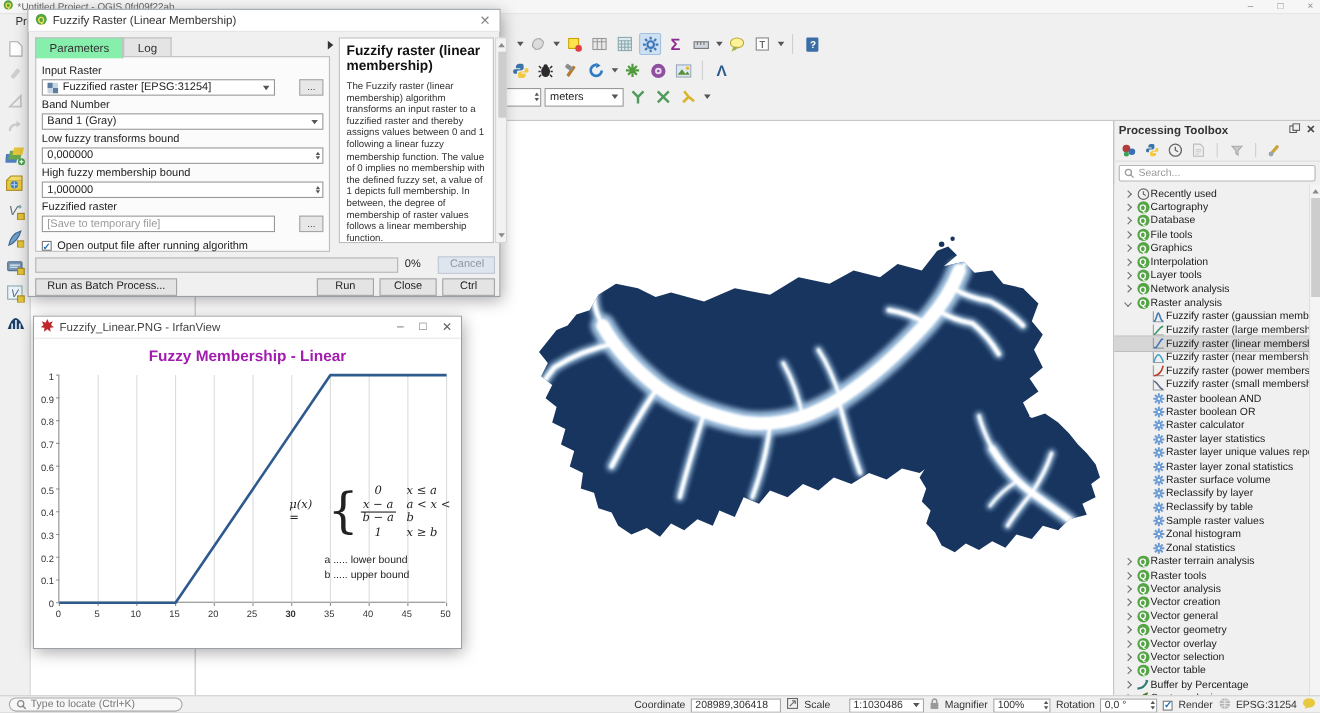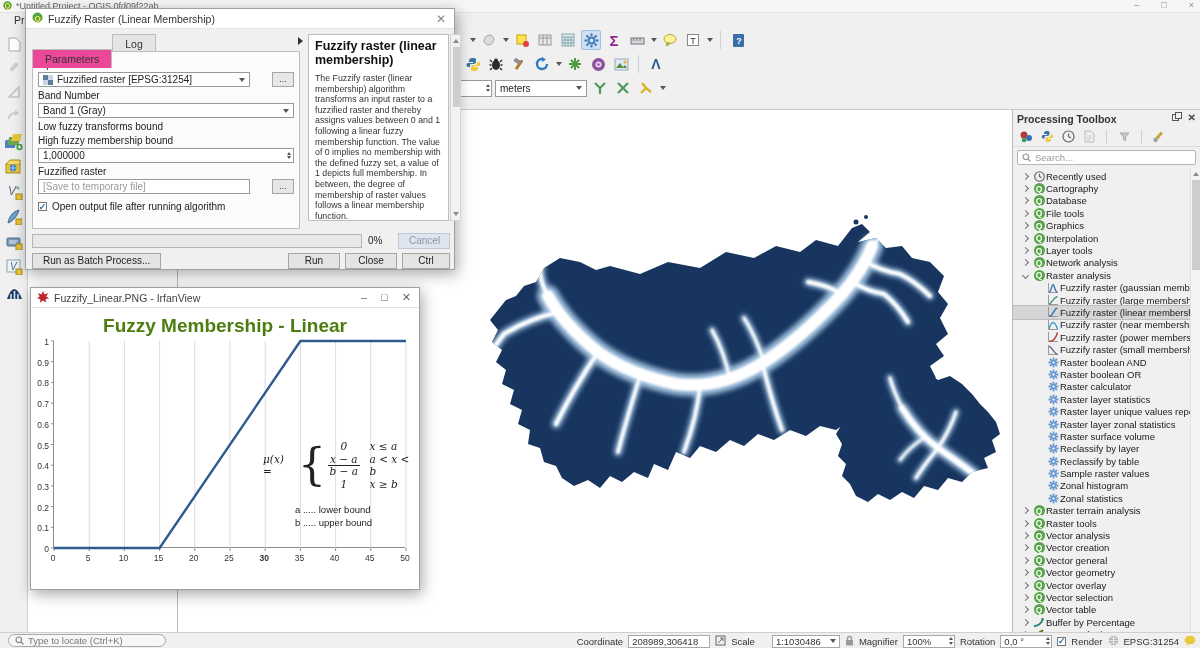--- a/index.html
+++ b/index.html
@@ -63,21 +63,21 @@
   .spinbtns .u { border-bottom:3px solid #555; margin-bottom:1.5px; }
   .spinbtns .d { border-top:3px solid #555; }
   .cbx { width:9px; height:9px; border:1px solid #777; background:#fff; display:flex; align-items:center; justify-content:center; color:#1b6fb5; font-size:9px; font-weight:bold; }
 
   
   .dlg { position:absolute; left:25px; top:8px; width:430px; height:262px; background:#f0f0f0; border:1px solid #9aa0a6; box-shadow:2px 4px 14px rgba(0,0,0,.35); }
   .dlg-title { height:20px; background:#fff; border-bottom:1px solid #e4e4e4; display:flex; align-items:center; gap:5px; padding:0 6px; font-size:10.5px; color:#333; }
   .dlg-close { position:absolute; right:8px; top:3px; color:#888; font-size:12px; }
   .tabs { position:absolute; left:6px; top:25px; display:flex; }
   .tab { padding:3px 12px; font-size:10.5px; border:1px solid #bdbdbd; border-bottom:none; background:#e4e4e4; color:#333; }
-  .tab.on { background:#ec4899; position:relative; z-index:2;margin-top:15px; }
+  .tab.on { background:#86efac; position:relative; z-index:2; }
   .dlg-left { position:absolute; left:6px; top:42px; width:268px; height:178px; background:#fbfbfb; border:1px solid #bdbdbd; padding:4px 5px; }
   .flabel { font-size:10px; color:#222; margin:3px 0 2px; }
   .fcombo { height:15px; background:#fff; border:1px solid #999; display:flex; align-items:center; gap:4px; padding:0 4px; font-size:10px; position:relative; }
   .fcombo .ddarrow { position:absolute; right:4px; }
   .frow { display:flex; gap:22px; align-items:center; }
   .dots-btn { width:22px; height:15px; border:1px solid #a5a5a5; background:#e7e7e7; font-size:9px; text-align:center; line-height:13px; color:#444; }
   .fspin { height:15px; background:#fff; border:1px solid #999; font-size:10px; padding:0 4px; line-height:13px; position:relative; }
   .fspin .spinbtns { right:2px; }
   .ftext { height:15px; background:#fff; border:1px solid #999; font-size:10px; padding:0 4px; line-height:13px; color:#9a9a9a; }
   .chkrow { display:flex; align-items:center; gap:5px; margin-top:7px; font-size:10px; }
@@ -91,21 +91,21 @@
   .btn { height:16px; border:1px solid #a5a5a5; background:#e4e4e4; font-size:10px; padding:0 10px; line-height:14px; color:#222; text-align:center; }
   .btn.disabled { background:#dfe5ee; color:#8d97a5; border-color:#c0c8d4; }
   .btnrow { position:absolute; left:6px; top:244px; width:418px; display:flex; align-items:center; }
   .btnrow .spacer { flex:1; }
 
   
   .iv { position:absolute; left:30px; top:287px; width:390px; height:303px; background:#fff; border:1px solid #9aa0a6; box-shadow:2px 4px 14px rgba(0,0,0,.35); }
   .iv-title { height:20px; background:#fff; border-bottom:1px solid #e4e4e4; display:flex; align-items:center; gap:5px; padding:0 6px; font-size:10.5px; color:#444; }
   .iv-btns { position:absolute; right:8px; top:3px; display:flex; gap:14px; color:#666; font-size:11px; }
   .iv-body { position:relative; width:388px; height:281px; background:#fff; }
-  .chart-title { position:absolute; left:0; top:7px; width:100%; text-align:center; font-size:19px; font-weight:bold; color:#4d7c0f; }
+  .chart-title { position:absolute; left:0; top:7px; width:100%; text-align:center; font-size:14px; font-weight:bold; color:#a21caf; }
   .plot { position:absolute; left:22px; top:33px; width:352px; height:207px; border-left:1px solid #8c8c8c; border-bottom:1px solid #8c8c8c; }
   .ylab { position:absolute; right:356px; width:20px; text-align:right; font-size:8.5px; color:#333; }
   .xlab { position:absolute; top:212px; width:24px; margin-left:-12px; text-align:center; font-size:8.5px; color:#333; }
   .legend { position:absolute; left:0; top:262px; width:100%; display:flex; align-items:center; justify-content:center; gap:4px; font-size:9px; color:#222; }
   .legend .lline { width:34px; height:3px; background:#2e5b8e; }
   .formula { position:absolute; left:232px; top:132px; display:flex; align-items:center; font-family:"DejaVu Serif", serif; font-style:italic; font-size:10.5px; color:#222; }
   .formula .brace { font-size:44px; font-weight:200; line-height:40px; font-style:normal; margin:0 2px; }
   .cases { display:grid; grid-template-columns:auto auto; column-gap:10px; row-gap:1px; align-items:center; }
   .cases .v { text-align:center; }
   .frac { display:inline-flex; flex-direction:column; align-items:center; line-height:11px; }
@@ -263,21 +263,21 @@
       <span class="tbsep"></span>
       <span class="tbi" style="color:#2f5b8e; font-weight:bold; font-size:14px;">Λ</span>
     </div>
     <div class="tbrow" style="left:446px; top:51px;">
       <span class="spin-sm">
           <span class="spinbtns">
             <i class="u"></i>
             <i class="d"></i>
           </span>
         </span>
-      <span class="combo-sm" style="width:92px;">
+      <span class="combo-sm" style="width:72px;">
           <span>meters</span>
           <span class="ddarrow" style="margin-left:auto;"></span>
         </span>
       <span class="tbi">
           <svg width="14" height="14">
             <path d="M7,13 L7,7 L2,2 M7,7 L12,2" stroke="#4f9a5c" stroke-width="2.2" fill="none"></path>
           </svg>
         </span>
       <span class="tbi">
           <svg width="14" height="14">
@@ -957,20 +957,27 @@
           <span class="ddarrow"></span>
         </div>
         <div class="dots-btn">...</div>
       </div>
       <div class="flabel">Band Number</div>
       <div class="fcombo">
         <span>Band 1 (Gray)</span>
         <span class="ddarrow"></span>
       </div>
       <div class="flabel">Low fuzzy transforms bound</div>
+      <div class="fspin">
+        <span>0,000000</span>
+        <span class="spinbtns">
+            <i class="u"></i>
+            <i class="d"></i>
+          </span>
+      </div>
       <div class="flabel">High fuzzy membership bound</div>
       <div class="fspin">
         <span>1,000000</span>
         <span class="spinbtns">
             <i class="u"></i>
             <i class="d"></i>
           </span>
       </div>
       <div class="flabel">Fuzzified raster</div>
       <div class="frow">

